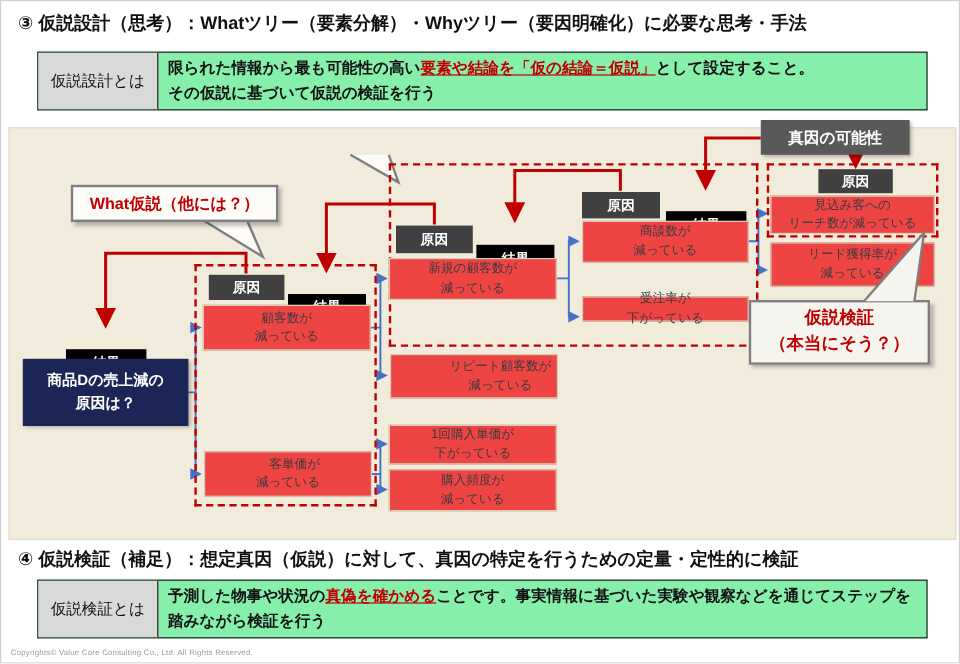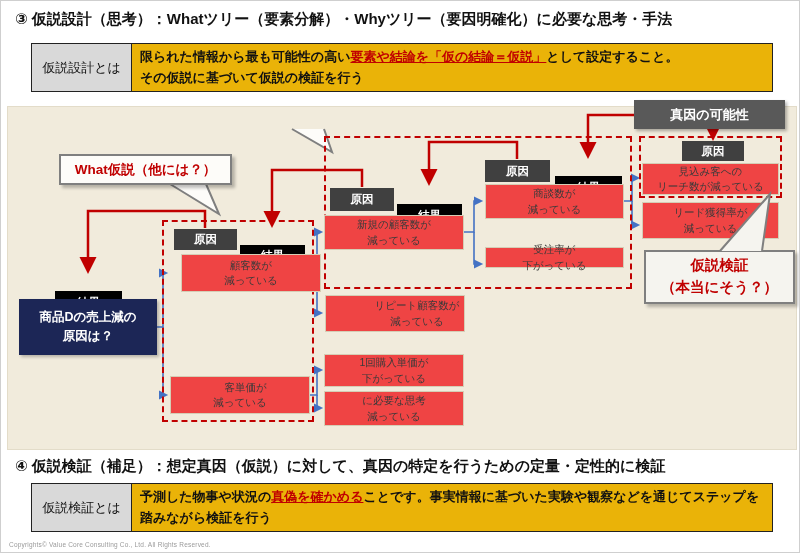--- a/index.html
+++ b/index.html
@@ -1,19 +1,19 @@
 <!DOCTYPE html>
 <html><head>
 <meta charset="utf-8">
 <style>
   html,body{margin:0;padding:0;background:#fff;}
   body{font-family:"Liberation Sans","DejaVu Sans",sans-serif;}
   #slide{position:relative;width:798px;height:551px;background:#fff;border:1px solid #cfcfcf;overflow:hidden;}
   .sec-title{position:absolute;left:14px;font-size:15px;font-weight:bold;color:#111;letter-spacing:0;white-space:nowrap;}
-  .def-table{position:absolute;left:30px;width:740px;height:47px;display:flex;border:1.5px solid #222;background:#eab308;}
+  .def-table{position:absolute;left:30px;width:740px;height:47px;display:flex;border:1.5px solid #222;background:#86efac;}
   .def-term{width:99px;flex:0 0 99px;background:#d9d9d9;border-right:1.5px solid #222;display:flex;align-items:center;justify-content:center;font-size:13px;color:#111;}
   .def-content{flex:1;padding:2px 8px;font-size:13px;font-weight:bold;color:#111;line-height:1.55;display:flex;flex-direction:column;justify-content:center;}
   .red-u{color:#c00000;text-decoration:underline;}
   #diagram{position:absolute;left:6px;top:105px;width:788px;height:342px;background:#f1ebdc;border:1px solid #e3dcc9;}
   #diagram .abs{position:absolute;box-sizing:border-box;}
   .svg-layer{position:absolute;left:0;top:0;width:788px;height:342px;overflow:visible;pointer-events:none;}
   .node{background:#ef4444;border:1px solid #d5cdb5;color:#3a3a3a;font-size:10.5px;line-height:1.45;display:flex;align-items:center;justify-content:center;text-align:center;white-space:pre-line;}
   .hdr{color:#fff;font-weight:bold;font-size:11.5px;display:flex;align-items:center;justify-content:center;}
   .hdr-cause{background:#404040;}
   .hdr-result{background:#000000;margin-top:16px;}
@@ -70,58 +70,58 @@
       <path d="M466,125 V157 H472" fill="none" stroke="#4472c4" stroke-width="1.6" marker-end="url(#ba)"></path>
       <path d="M616,94 H624 V71 H629" fill="none" stroke="#4472c4" stroke-width="1.6" marker-end="url(#ba)"></path>
       <path d="M624,94 V118 H629" fill="none" stroke="#4472c4" stroke-width="1.6" marker-end="url(#ba)"></path>
     </svg>
 
     <div class="abs dashed" style="left:154px;top:113px;width:152px;height:202px;"></div>
     <div class="abs dashed" style="left:316px;top:29px;width:308px;height:153px;"></div>
     <div class="abs dashed" style="left:631px;top:29px;width:143px;height:62px;"></div>
 
     <div class="abs callout" style="left:51px;top:47px;width:173px;height:31px;">What仮説（他には？）</div>
-    <div class="abs truecause" style="left:626px;top:-7px;width:151px;height:29px;">真因の可能性</div>
+    <div class="abs truecause" style="left:626px;top:-7px;width:124px;height:29px;">真因の可能性</div>
 
     <div class="abs hdr hdr-result" style="left:47px;top:168px;width:67px;height:22px;">結果</div>
     <div class="abs rootbox" style="left:11px;top:192px;width:138px;height:56px;">商品Dの売上減の
 原因は？</div>
 
     <div class="abs hdr hdr-cause" style="left:166px;top:122px;width:63px;height:21px;">原因</div>
     <div class="abs hdr hdr-result" style="left:232px;top:122px;width:65px;height:21px;">結果</div>
-    <div class="abs node" style="left:161px;top:147px;width:140px;height:38px;margin-left:12px;">顧客数が
+    <div class="abs node" style="left:161px;top:147px;width:140px;height:38px;">顧客数が
 減っている</div>
     <div class="abs node" style="left:162px;top:269px;width:140px;height:38px;text-align:right;">客単価が
 減っている</div>
 
     <div class="abs hdr hdr-cause" style="left:322px;top:81px;width:64px;height:23px;">原因</div>
     <div class="abs hdr hdr-result" style="left:389px;top:81px;width:65px;height:23px;">結果</div>
     <div class="abs node" style="left:316px;top:108px;width:140px;height:35px;">新規の顧客数が
 減っている</div>
     <div class="abs node" style="left:317px;top:188px;width:140px;height:37px;padding-left:44px;">リピート顧客数が
 減っている</div>
     <div class="abs node" style="left:316px;top:247px;width:140px;height:33px;">1回購入単価が
 下がっている</div>
-    <div class="abs node" style="left:316px;top:284px;width:140px;height:35px;">に必要な思考
+    <div class="abs node" style="left:316px;top:284px;width:140px;height:35px;">購入頻度が
 減っている</div>
 
     <div class="abs hdr hdr-cause" style="left:477px;top:53px;width:65px;height:22px;">原因</div>
     <div class="abs hdr hdr-result" style="left:547px;top:53px;width:67px;height:22px;">結果</div>
     <div class="abs node" style="left:477px;top:77px;width:139px;height:35px;">商談数が
 減っている</div>
     <div class="abs node" style="left:477px;top:140px;width:139px;height:21px;">受注率が
 下がっている</div>
 
     <div class="abs hdr hdr-cause" style="left:674px;top:34px;width:62px;height:20px;">原因</div>
     <div class="abs node" style="left:634px;top:56px;width:137px;height:32px;">見込み客への
 リーチ数が減っている</div>
     <div class="abs node" style="left:634px;top:95px;width:137px;height:37px;">リード獲得率が
 減っている</div>
 
-    <div class="abs verify" style="left:636px;top:143px;width:151px;height:54px;">仮説検証
+    <div class="abs verify" style="left:616px;top:143px;width:151px;height:54px;">仮説検証
 （本当にそう？）</div>
 
     <svg class="svg-layer">
       <path d="M712,144 L762,87 L754,144" fill="#f5f4ef" stroke="#7f7f7f" stroke-width="2"></path>
     </svg>
   </div>
 
   <div class="sec-title" style="top:456px;">④ 仮説検証（補足）：想定真因（仮説）に対して、真因の特定を行うための定量・定性的に検証</div>
 
   <div class="def-table" style="top:482px;">

